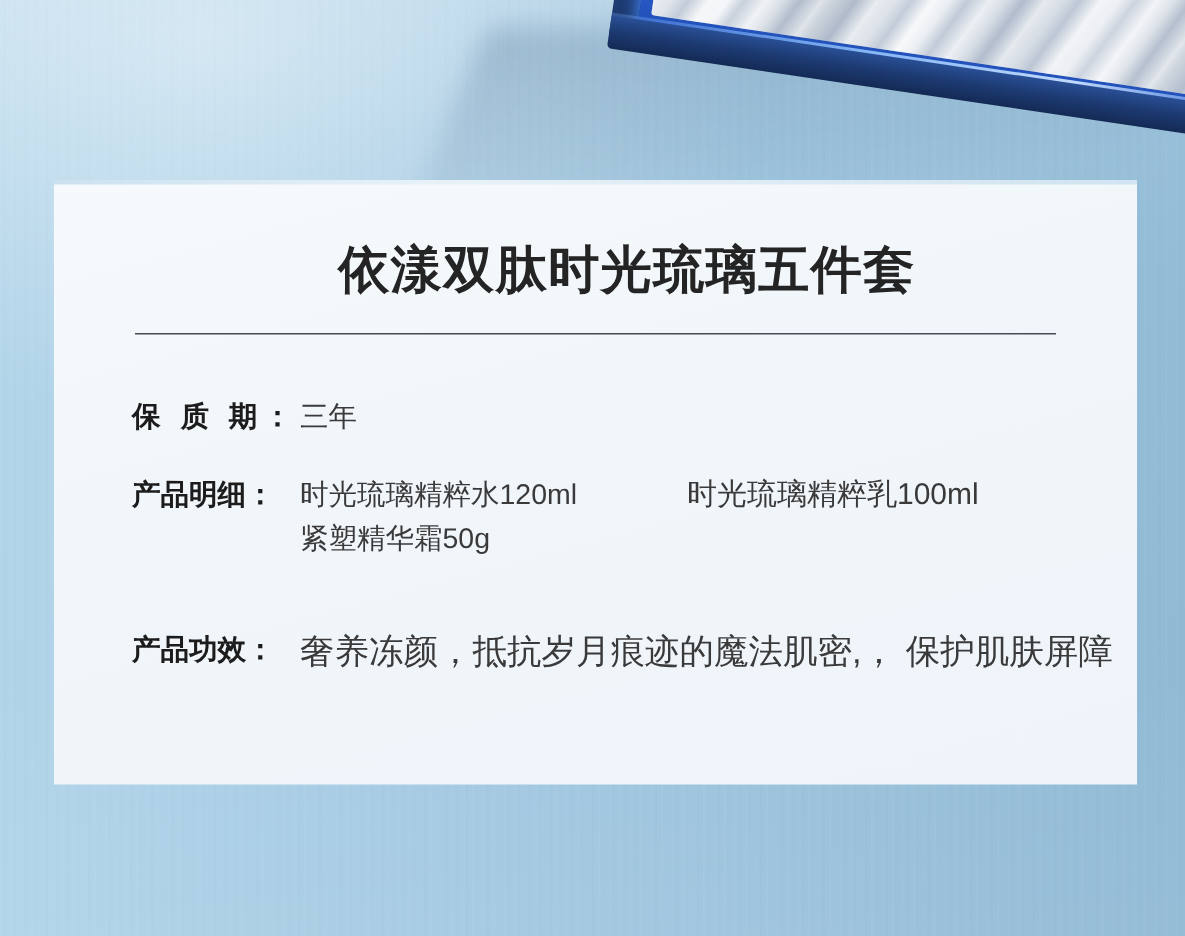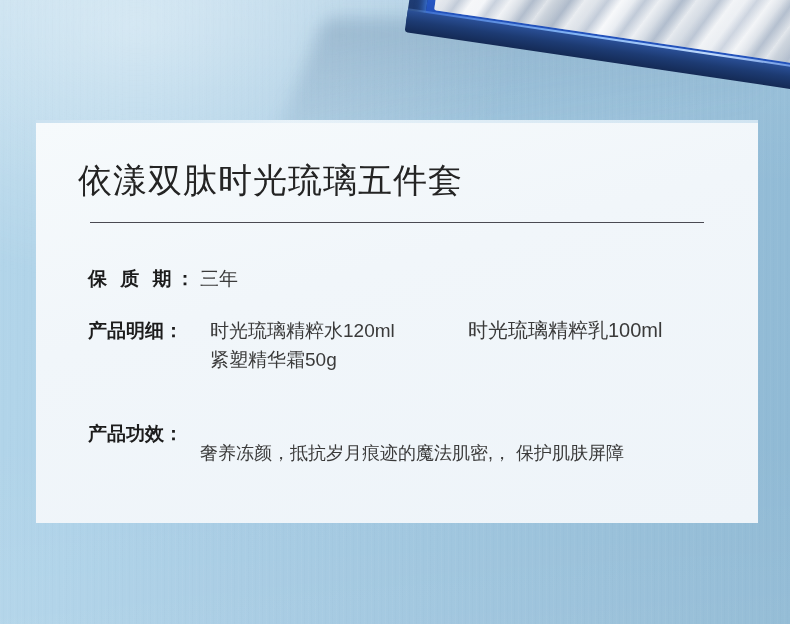--- a/index.html
+++ b/index.html
@@ -162,25 +162,26 @@
     left: 0; top: 0; right: 0; height: 3px;
     background: linear-gradient(90deg,
       rgba(168,205,230,0.55) 0%,
       rgba(200,224,240,0.30) 35%,
       rgba(168,205,230,0.45) 100%);
   }
 
   .card-title {
     position: absolute;
     left: 0; right: 0; top: 40px;
+    text-align: center;
     font-size: 34px;
     line-height: 40px;
     letter-spacing: 1px;
     color: #242424;
-    font-weight: 400;
+    font-weight: 700;
     white-space: nowrap;
     padding-left: 42px;
   }
 
   .title-rule {
     position: absolute;
     left: 54px; top: 102px;
     width: 614px; height: 0;
     border-top: 1.6px solid #4a4a52;
   }
@@ -189,21 +190,21 @@
   .specs {
     position: absolute;
     left: 52px; top: 144px;
     right: 20px;
   }
   .spec-row {
     display: flex;
     align-items: flex-start;
   }
   .spec-row.r-shelf   { margin-top: 0px; }
-  .spec-row.r-detail  { margin-top: 22px; gap: 10px; }
+  .spec-row.r-detail  { margin-top: 22px; }
   .spec-row.r-effect  { margin-top: 45px; }
 
   .spec-label {
     flex: 0 0 auto;
     width: 112px;
     font-size: 19px;
     line-height: 30px;
     color: #1c1c1c;
     font-weight: 700;
     white-space: nowrap;
@@ -235,25 +236,24 @@
     white-space: nowrap;
   }
   .detail-col-b {
     flex: 0 0 auto;
     font-size: 20px;
     color: #3a3a3a;
     white-space: nowrap;
   }
 
   .effect-text {
-    font-size: 18px;
+    font-size: 23px;
     line-height: 30px;
     color: #3a3a3a;
     white-space: nowrap;
-    margin-top: 19px;
   }
 </style>
 </head>
 <body>
 
 <div id="page">
 
   <div class="bg-base"></div>
   <div class="bg-sheen"></div>
   <div class="bg-streaks"></div>

